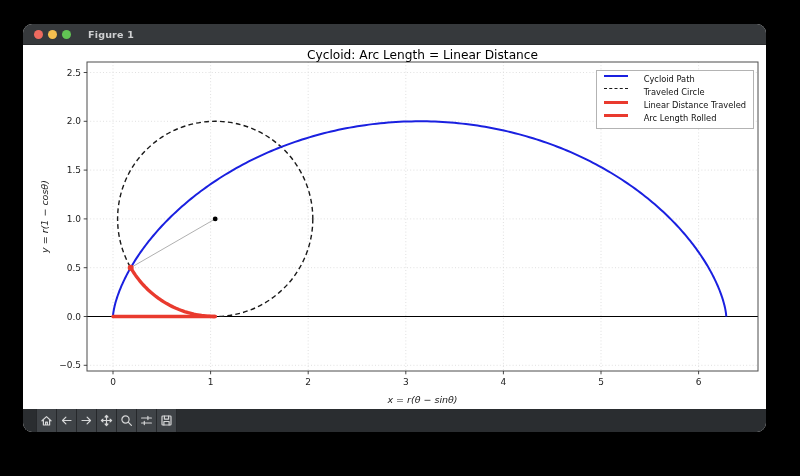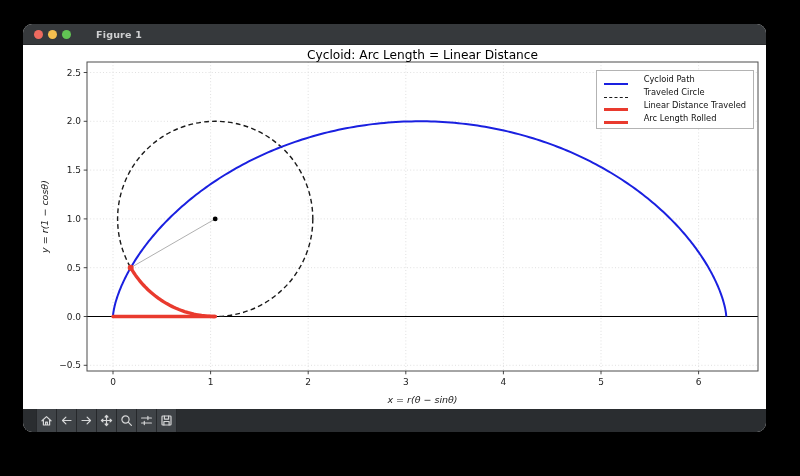--- a/index.html
+++ b/index.html
@@ -4,26 +4,26 @@
 <style>
   html,body{margin:0;padding:0;background:#000;}
   .stage{position:relative;width:800px;height:476px;background:#000;overflow:hidden;
          font-family:"DejaVu Sans","Liberation Sans",sans-serif;}
   .window{position:absolute;left:23px;top:24px;width:743px;height:408px;border-radius:9px;
           overflow:hidden;background:#fff;display:flex;flex-direction:column;
           box-shadow:0 6px 22px rgba(0,0,0,.55);}
   .titlebar{height:21px;flex:0 0 21px;background:#36393c;display:flex;align-items:center;
             padding-left:11px;border-bottom:1px solid #2a2c2e;box-sizing:border-box;}
   .tl{width:9px;height:9px;border-radius:50%;margin-right:5px;flex:0 0 auto;}
-  .titletext{color:#cfd0d2;font-size:9.5px;font-weight:bold;margin-left:20px;letter-spacing:.2px;}
+  .titletext{color:#cfd0d2;font-size:9.5px;font-weight:bold;margin-left:12px;letter-spacing:.2px;}
   .canvas{position:relative;height:364px;flex:0 0 364px;background:#fff;}
   .canvas svg{position:absolute;left:0;top:0;}
   .legend{position:absolute;top:25px;right:12px;background:rgba(255,255,255,.95);
           border:1px solid #b3b3b3;padding:4px 7px;display:flex;flex-direction:column;gap:3.5px;}
-  .lg-row{display:flex;align-items:flex-end;gap:16px;}
+  .lg-row{display:flex;align-items:flex-start;gap:16px;}
   .lg-line{display:inline-block;width:24px;height:0;flex:0 0 24px;}
   .lg-text{font-size:8.3px;color:#111;white-space:nowrap;line-height:1.15;}
   .toolbar{height:23px;flex:0 0 23px;background:#2a2d30;display:flex;align-items:stretch;
            padding-left:13px;}
   .tb-btn{width:19px;flex:0 0 19px;background:#3f4347;border-right:1px solid #26282b;
           display:flex;align-items:center;justify-content:center;cursor:pointer;}
   .tb-btn:first-child{border-left:1px solid #26282b;}
   .tb-btn svg{display:block;}
   .tb-btn svg *{stroke:#d5d6d7;fill:none;stroke-width:1.2;stroke-linecap:round;stroke-linejoin:round;}
 </style>

